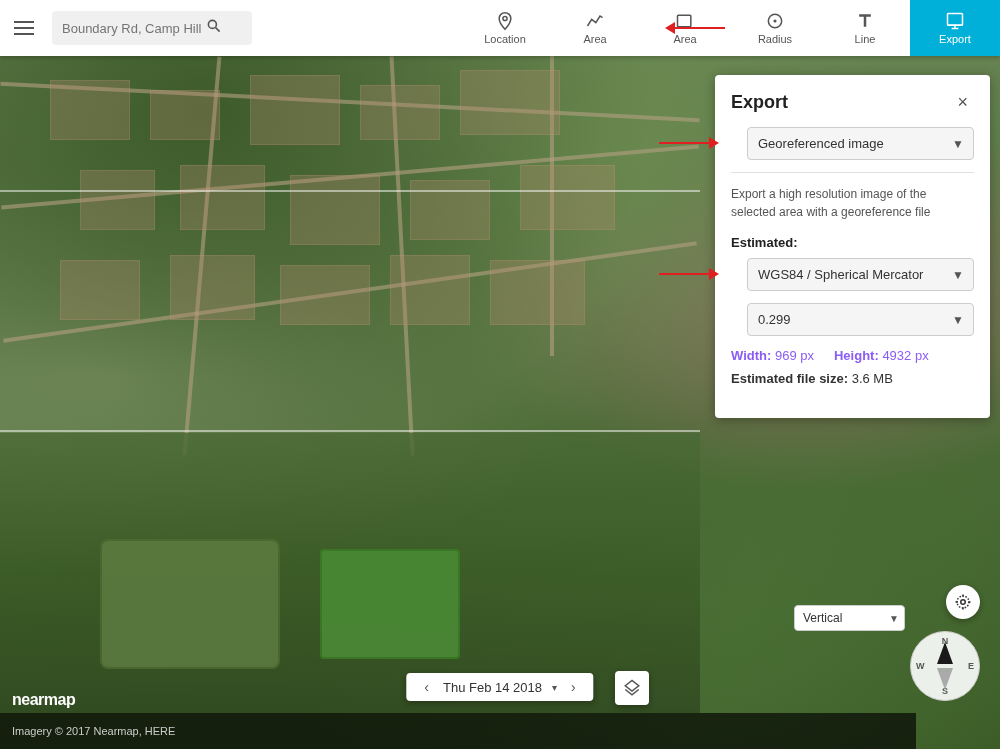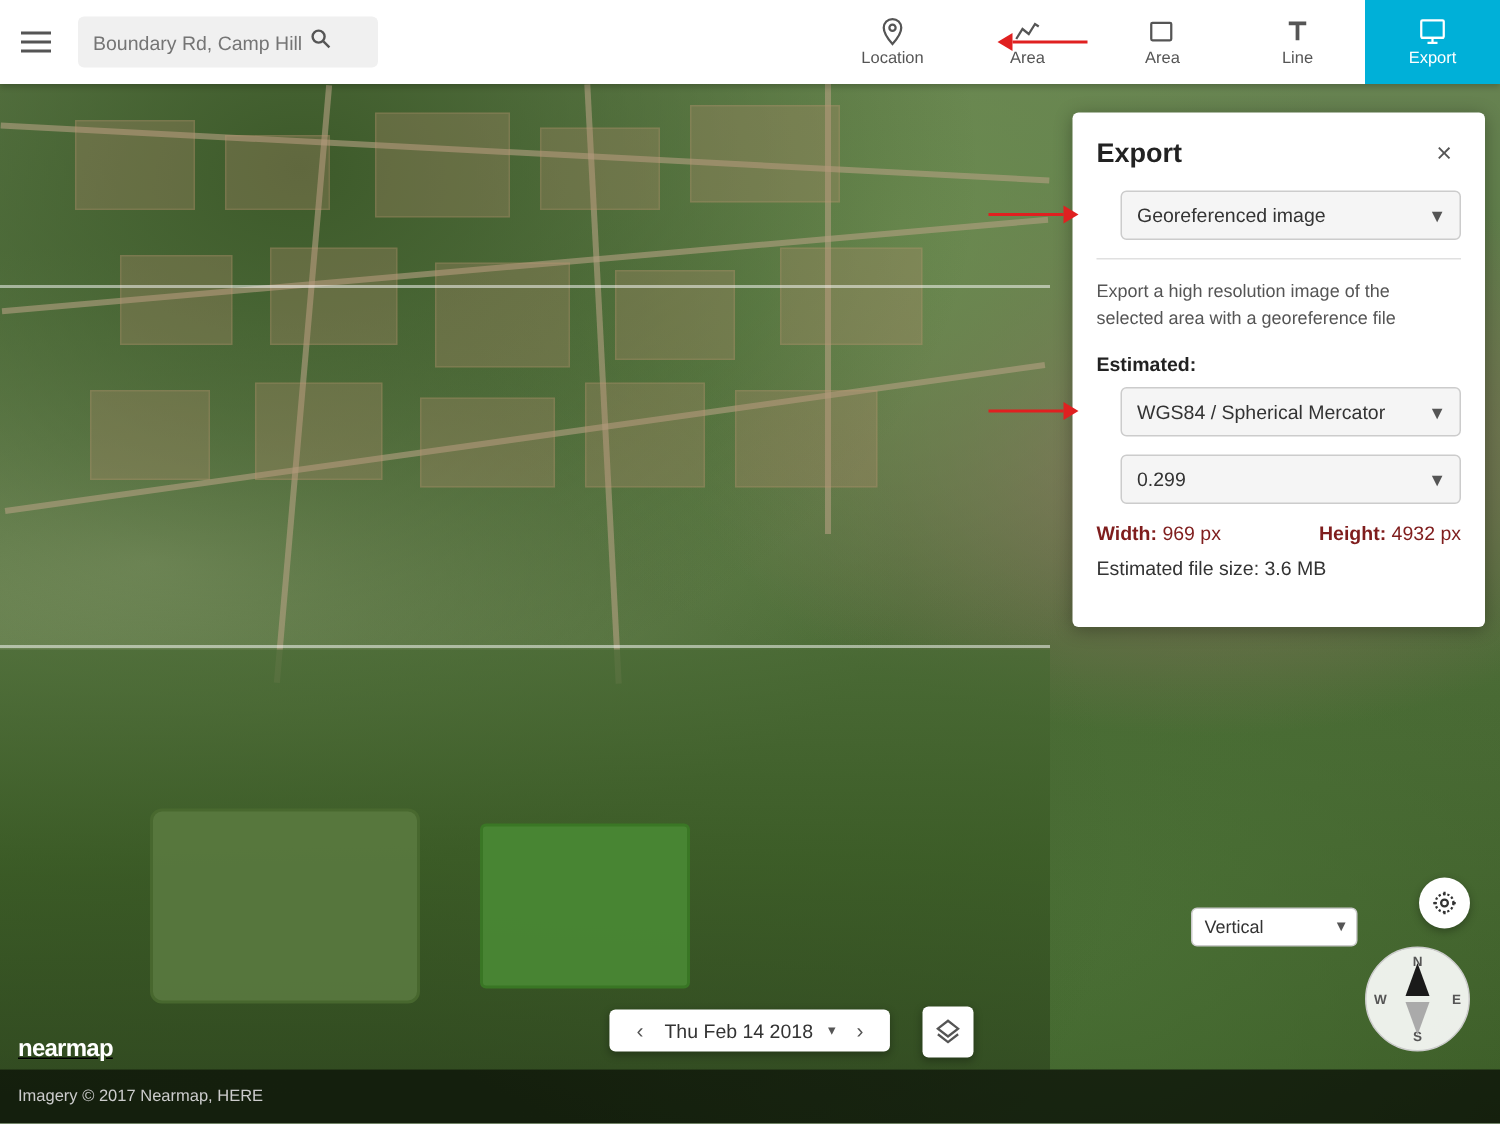--- a/index.html
+++ b/index.html
@@ -211,53 +211,52 @@
       font-size: 13px;
       font-weight: 700;
       color: #222;
       margin-bottom: 8px;
     }
 
     .panel-info-row {
       display: flex;
       gap: 20px;
       font-size: 13px;
-      color: #7f1d1d;
+      color: #8b5cf6;
       margin-bottom: 8px;
-      justify-content: space-between;
     }
     .panel-info-row span strong {
       font-weight: 700;
     }
 
     .panel-filesize {
       font-size: 13px;
       color: #333;
       margin-bottom: 16px;
     }
-    .panel-filesize strong { font-weight: 400; }
+    .panel-filesize strong { font-weight: 700; }
 
     #download-btn {
       width: 100%;
       padding: 12px;
       background: #00b0d8;
       color: #ffffff;
       border: none;
       border-radius: 4px;
       font-size: 15px;
       font-weight: 600;
       cursor: pointer;
       letter-spacing: 0.3px;
     }
 
     
     #bottom-bar {
       position: absolute;
       bottom: 0; left: 0;
-      width: 1000px; height: 36px;
+      width: 916px; height: 36px;
       background: rgba(0,0,0,0.65);
       display: flex;
       align-items: center;
       padding: 0 12px;
       z-index: 100;
     }
     #imagery-text {
       font-size: 11px;
       color: #ccc;
     }
@@ -391,21 +390,21 @@
       font-size: 10px;
       pointer-events: none;
       color: #555;
     }
 
     
     #nearmap-logo {
       position: absolute;
       bottom: 40px; left: 12px;
       z-index: 100;
-      display: flex; flex-direction: column; text-decoration: underline;
+      display: flex; flex-direction: column;
     }
     .nearmap-text {
       font-size: 16px;
       font-weight: 700;
       color: #ffffff;
       letter-spacing: -0.5px;
     }
 
     
     .panel-divider {
@@ -488,20 +487,27 @@
       <span>Area</span>
     </div>
 
     <div class="nav-tool">
       <svg viewBox="0 0 24 24" fill="none" stroke="currentColor" stroke-width="1.8">
         <rect x="3" y="5" width="16" height="14" rx="1"></rect>
       </svg>
       <span>Area</span>
     </div>
 
+    <div class="nav-tool">
+      <svg viewBox="0 0 24 24" fill="none" stroke="currentColor" stroke-width="1.8">
+        <circle cx="12" cy="12" r="8"></circle>
+        <circle cx="12" cy="12" r="1" fill="currentColor"></circle>
+      </svg>
+      <span>Radius</span>
+    </div>
 
     <div class="nav-tool">
       <svg viewBox="0 0 24 24" fill="currentColor" stroke="none">
         <path d="M5 4v3h5.5v12h3V7H19V4z"></path>
       </svg>
       <span>Line</span>
     </div>
 
     <div class="nav-tool active">
       <svg viewBox="0 0 24 24" fill="none" stroke="currentColor" stroke-width="1.8">

